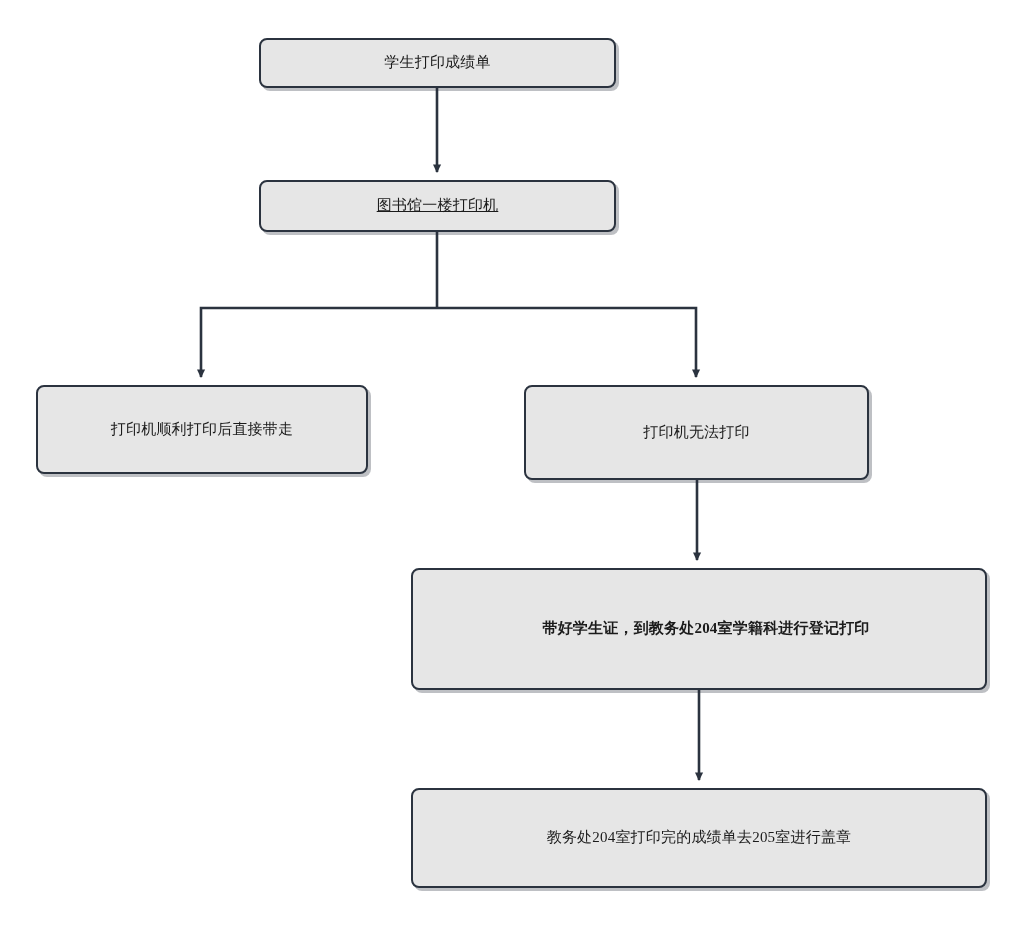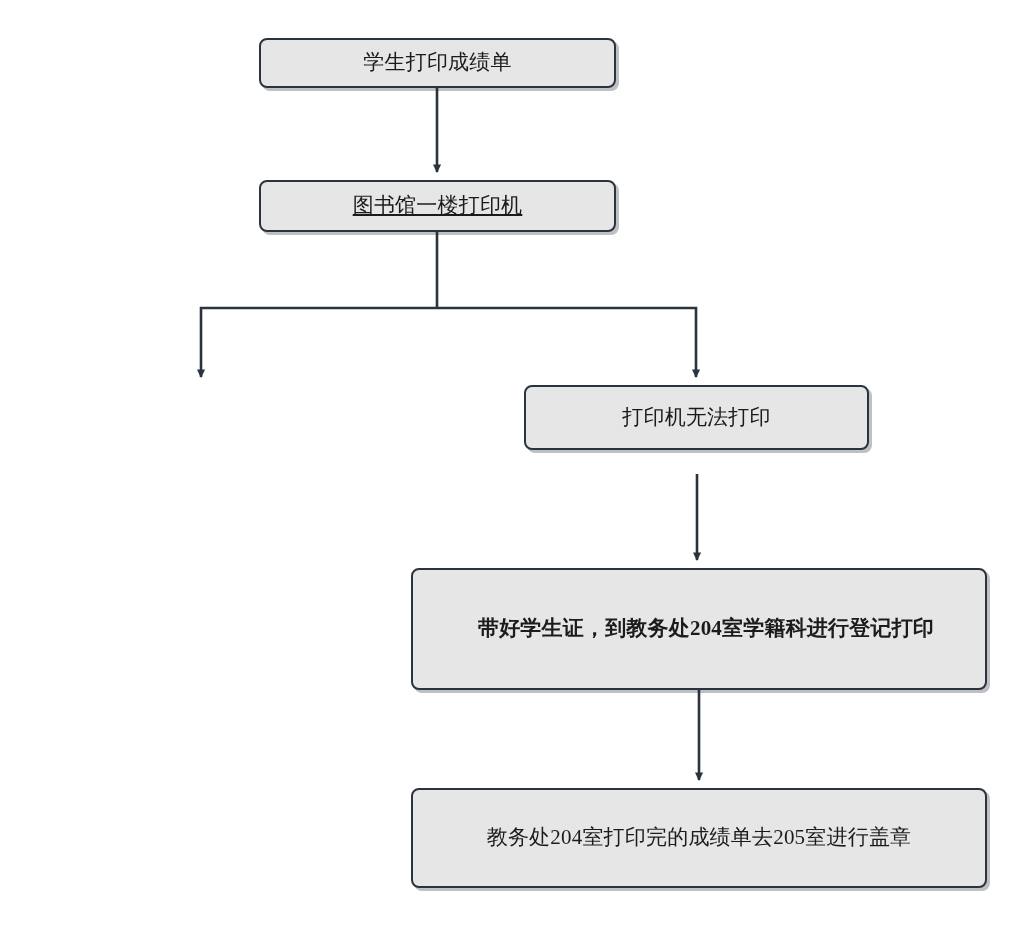--- a/index.html
+++ b/index.html
@@ -32,38 +32,38 @@
     position: absolute;
     box-sizing: border-box;
     background: #e6e6e6;
     border: 2.4px solid #2b333f;
     border-radius: 8px;
     display: flex;
     align-items: center;
     justify-content: center;
     text-align: center;
     color: #1b1b1b;
-    font-size: 21px;
+    font-size: 15px;
     line-height: 1.42;
     letter-spacing: 0.2px;
     box-shadow: 3px 3px 0 rgba(40,48,58,0.30);
     padding: 4px 10px;
   }
   .node .label {
     display: block;
     width: 100%;
   }
   .node .label .line {
     display: block;
     white-space: nowrap;
   }
   .n-start    { left: 259px; top: 38px;  width: 357px; height: 50px; }
   .n-printer  { left: 259px; top: 180px; width: 357px; height: 52px; text-decoration: underline; }
   .n-ok       { left: 36px;  top: 385px; width: 332px; height: 89px; }
-  .n-fail     { left: 524px; top: 385px; width: 345px; height: 65px; }
+  .n-fail     { left: 524px; top: 385px; width: 345px; height: 95px; }
   .n-register { left: 411px; top: 568px; width: 576px; height: 122px; }
   .n-stamp    { left: 411px; top: 788px; width: 576px; height: 100px; text-align: center; }
   .n-register .label { text-align: center; padding-left: 14px; font-weight: bold; }
 </style>
 </head>
 <body>
 
 <div id="canvas">
 
   <svg id="edges" viewBox="0 0 1023 925" xmlns="http://www.w3.org/2000/svg">
@@ -103,20 +103,25 @@
         <span class="line">学生打印成绩单</span>
       </span>
   </div>
 
   <div class="node n-printer">
     <span class="label">
         <span class="line">图书馆一楼打印机</span>
       </span>
   </div>
 
+  <div class="node n-ok">
+    <span class="label">
+        <span class="line">打印机顺利打印后直接带走</span>
+      </span>
+  </div>
 
   <div class="node n-fail">
     <span class="label">
         <span class="line">打印机无法打印</span>
       </span>
   </div>
 
   <div class="node n-register">
     <span class="label">
         <span class="line">带好学生证，到教务处204室学籍科进行登记打印</span>

